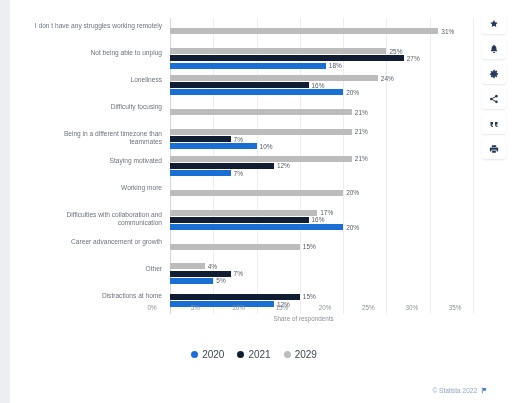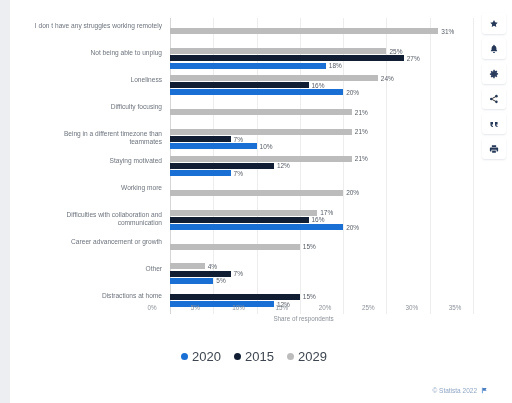--- a/index.html
+++ b/index.html
@@ -144,21 +144,21 @@
     align-items: center;
     gap: 4px;
   }
   .legend-dot {
     width: 7px;
     height: 7px;
     border-radius: 50%;
     display: inline-block;
   }
   .legend-label {
-    font-size: 13px;
+    font-size: 10px;
     color: #3f4650;
   }
   
   .footer {
     position: absolute;
     right: 24px;
     bottom: 9px;
     display: flex;
     align-items: center;
     gap: 4px;
@@ -311,21 +311,21 @@
         <div class="xtick" style="left: 303px;">35%</div>
       </div>
 
     <div class="legend" id="legend">
         <div class="legend-item">
           <span class="legend-dot" style="background: rgb(26, 111, 212);"></span>
           <span class="legend-label">2020</span>
         </div>
         <div class="legend-item">
           <span class="legend-dot" style="background: rgb(17, 29, 51);"></span>
-          <span class="legend-label">2015</span>
+          <span class="legend-label">2021</span>
         </div>
         <div class="legend-item">
           <span class="legend-dot" style="background: rgb(188, 188, 188);"></span>
           <span class="legend-label">2029</span>
         </div>
       </div>
 
     <div class="footer">
       <span class="footer-text">© Statista 2022</span>
       <span>

